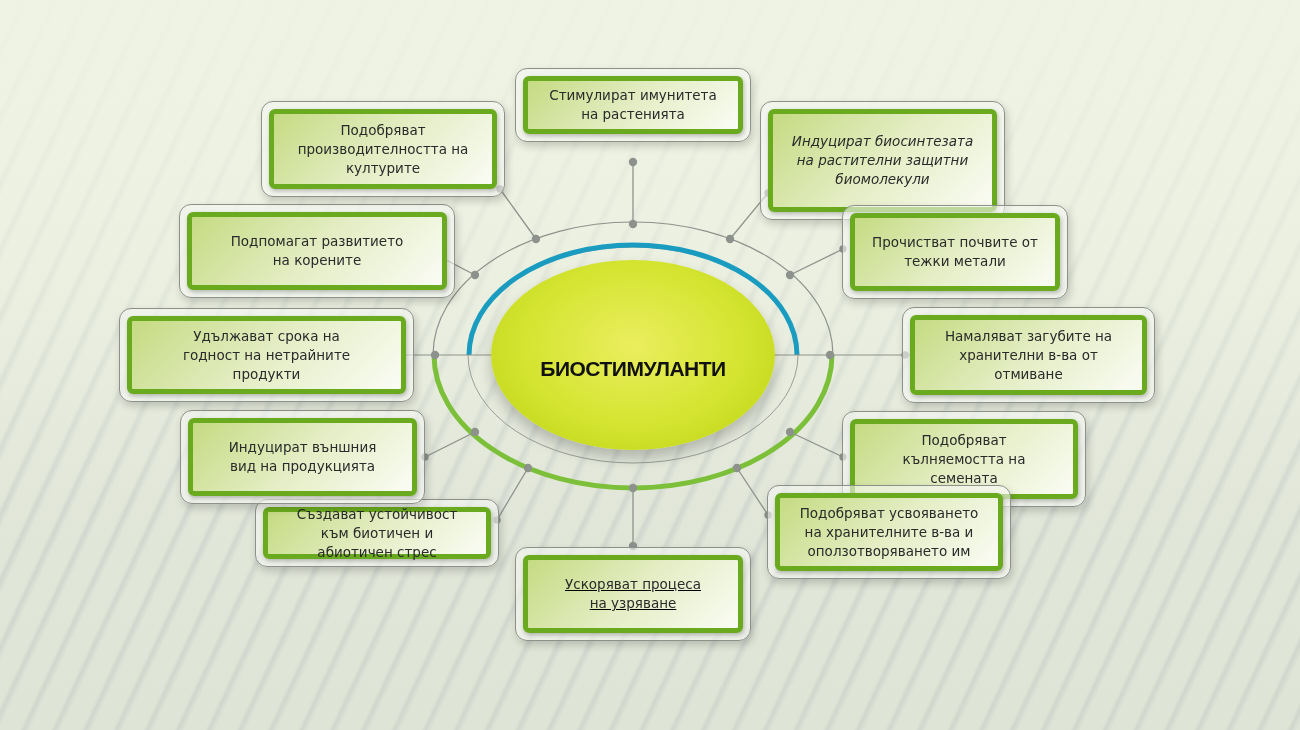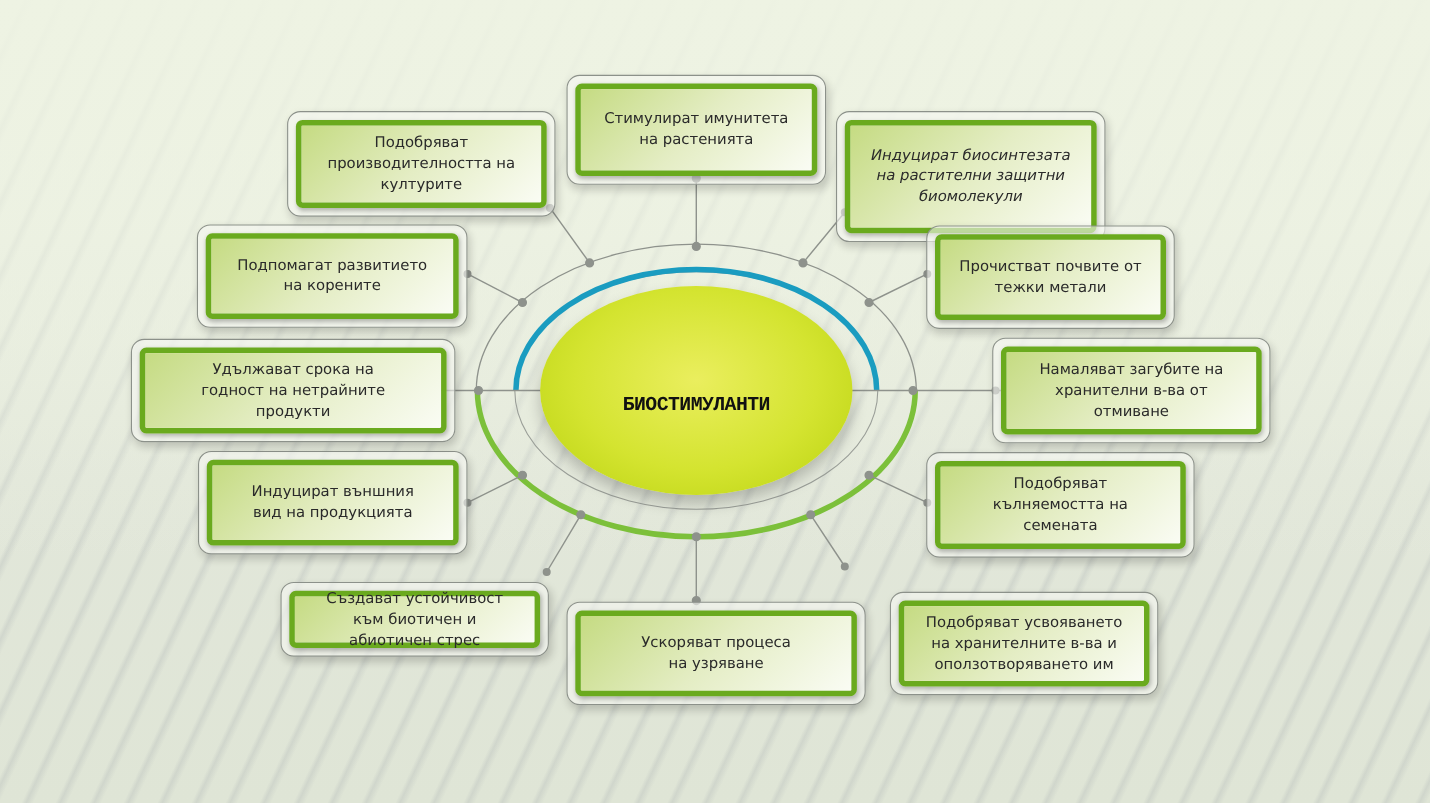--- a/index.html
+++ b/index.html
@@ -37,22 +37,22 @@
       white-space: pre-line;
     }
     .center-ellipse {
       position: absolute; left: 491px; top: 260px; width: 284px; height: 190px;
       border-radius: 50%;
       background: radial-gradient(ellipse at 50% 45%, #eaee5e 0%, #d4e430 55%, #b8d10e 100%);
       box-shadow: 0 8px 14px rgba(0,0,0,0.22);
       display: flex; align-items: center; justify-content: center;
     }
     .center-title {
-      font-family: Liberation Mono, monospace; font-weight: bold;
-      font-size: 18px; color: #111; letter-spacing: -0.5px; margin-top: 27px;
+      font-family: Liberation Sans, sans-serif; font-weight: bold;
+      font-size: 21px; color: #111; letter-spacing: -0.5px; margin-top: 27px;
     }
   </style>
 </head>
 <body>
 
 <div class="bg"></div>
 
 <svg class="lines" width="1300" height="730">
 
   <ellipse cx="633" cy="355" rx="200" ry="133" fill="none" stroke="#8e928c" stroke-width="1.2"></ellipse>
@@ -100,21 +100,21 @@
     <line x1="768" y1="515" x2="737" y2="468"></line>
       <circle cx="768" cy="515" r="3"></circle>
       <circle cx="737" cy="468" r="3.5"></circle>
   </g>
 </svg>
 
 <div class="center-ellipse">
   <span class="center-title">БИОСТИМУЛАНТИ</span>
 </div>
 
-<div class="node" style="left:515px; top:68px; width:236px; height:100px;">
+<div class="node" style="left:515px; top:68px; width:236px; height:74px;">
   <div class="node-inner">Стимулират имунитета
 на растенията</div>
 </div>
 <div class="node" style="left:760px; top:101px; width:245px; height:119px;font-style:italic;">
   <div class="node-inner">Индуцират биосинтезата
 на растителни защитни
 биомолекули</div>
 </div>
 <div class="node" style="left:842px; top:205px; width:226px; height:94px;">
   <div class="node-inner">Прочистват почвите от
@@ -123,44 +123,44 @@
 <div class="node" style="left:902px; top:307px; width:253px; height:96px;">
   <div class="node-inner">Намаляват загубите на
 хранителни в-ва от
 отмиване</div>
 </div>
 <div class="node" style="left:842px; top:411px; width:244px; height:96px;">
   <div class="node-inner">Подобряват
 кълняемостта на
 семената</div>
 </div>
-<div class="node" style="left:767px; top:538px; width:244px; height:94px;margin-left:42px;">
+<div class="node" style="left:767px; top:485px; width:244px; height:94px;">
   <div class="node-inner">Подобряват усвояването
 на хранителните в-ва и
 оползотворяването им</div>
 </div>
-<div class="node" style="left:515px; top:547px; width:272px; height:94px;">
+<div class="node" style="left:515px; top:547px; width:236px; height:94px;text-decoration:underline;">
   <div class="node-inner">Ускоряват процеса
 на узряване</div>
 </div>
-<div class="node" style="left:255px; top:529px; width:244px; height:68px;">
+<div class="node" style="left:255px; top:499px; width:244px; height:68px;">
   <div class="node-inner">Създават устойчивост
 към биотичен и
 абиотичен стрес</div>
 </div>
 <div class="node" style="left:180px; top:410px; width:245px; height:94px;">
   <div class="node-inner">Индуцират външния
 вид на продукцията</div>
 </div>
 <div class="node" style="left:119px; top:308px; width:295px; height:94px;">
   <div class="node-inner">Удължават срока на
 годност на нетрайните
 продукти</div>
 </div>
-<div class="node" style="left:179px; top:204px; width:246px; height:94px;">
+<div class="node" style="left:179px; top:204px; width:276px; height:94px;">
   <div class="node-inner">Подпомагат развитието
 на корените</div>
 </div>
 <div class="node" style="left:261px; top:101px; width:244px; height:96px;">
   <div class="node-inner">Подобряват
 производителността на
 културите</div>
 </div>
 
 </body></html>

